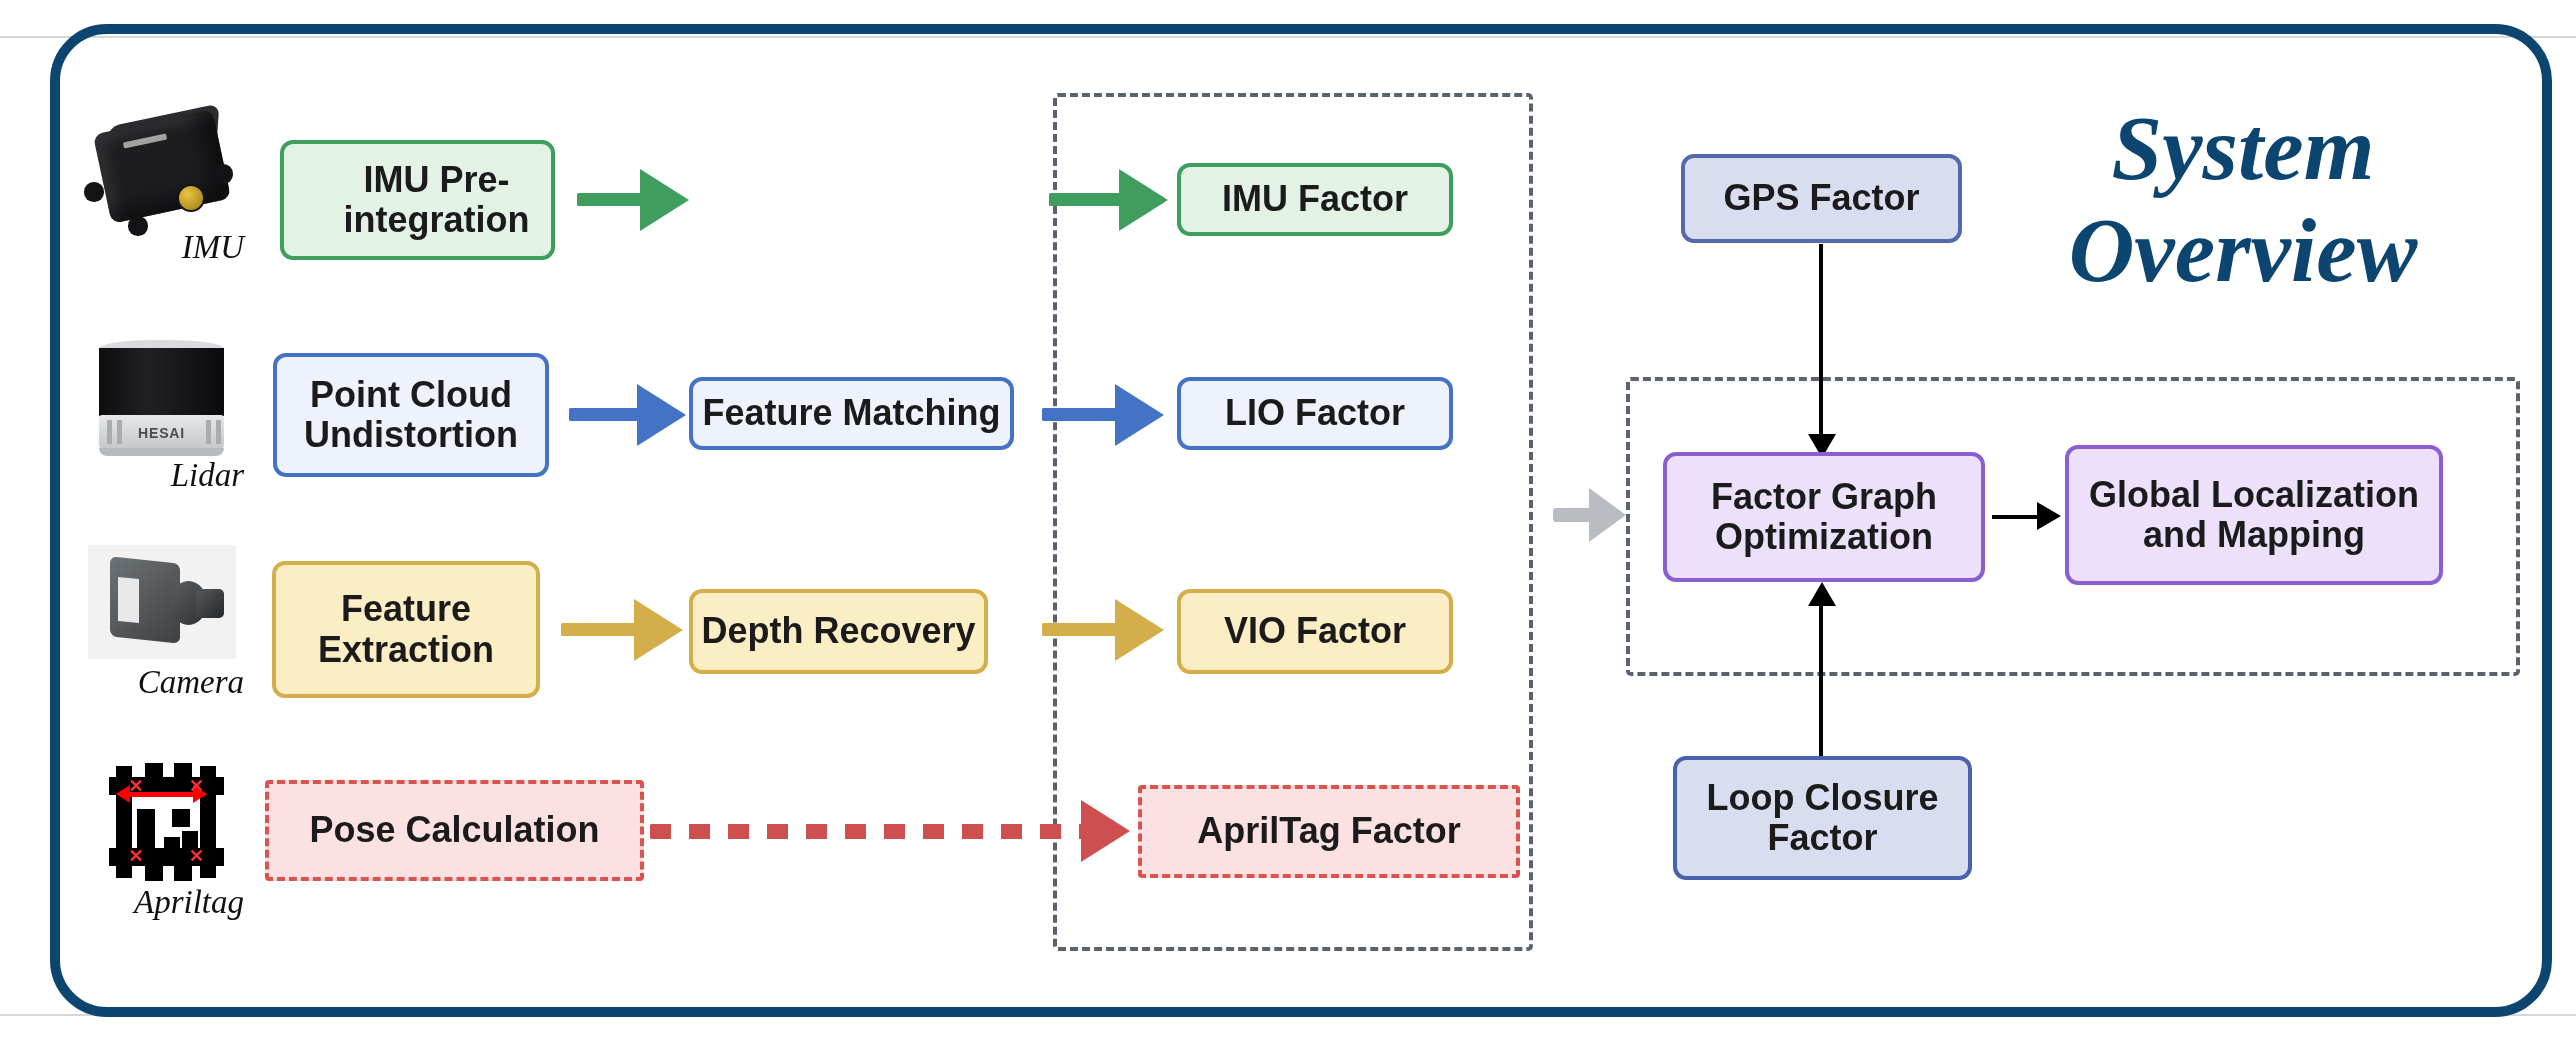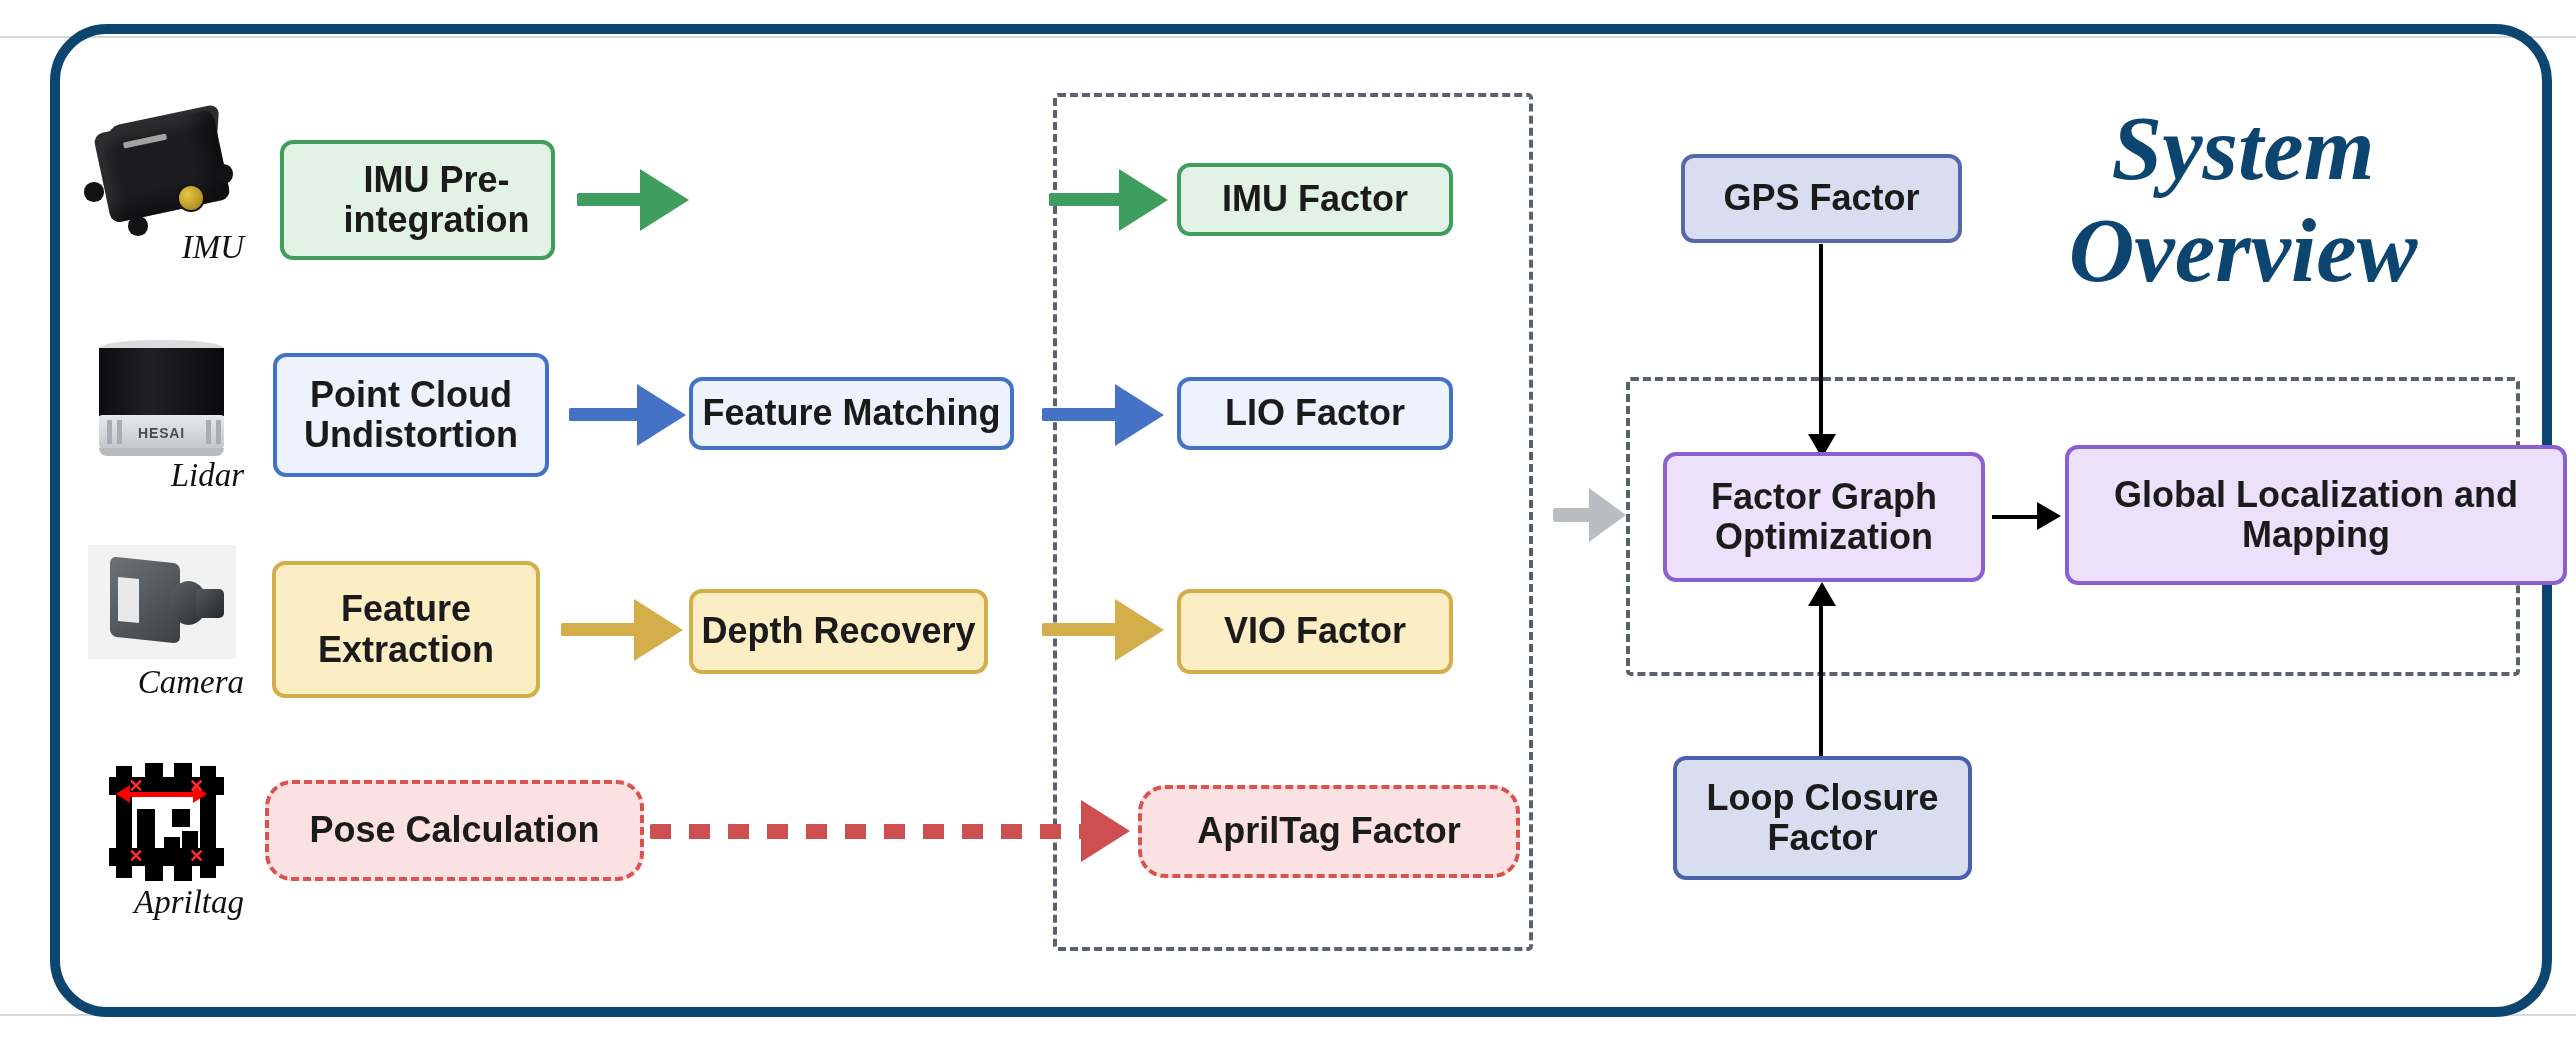--- a/index.html
+++ b/index.html
@@ -64,21 +64,21 @@
   .tag-arrow:after{right:-13px;border-left:14.6px solid #ff0000;}
   .tag-x{position:absolute;color:#ff2d2d;font-size:18px;line-height:18px;font-weight:bold;}
 
   
   .node{
     position:absolute;box-sizing:border-box;display:flex;align-items:center;justify-content:center;
     text-align:center;font-weight:bold;color:#1b1b1b;border-radius:13px;line-height:1.12;
     padding:0 8.1px;
   }
   .node.solid{border-width:4.1px;border-style:solid;}
-  .node.dashed{border-width:4.9px;border-style:dashed;border-radius:27px;}
+  .node.dashed{border-width:4.9px;border-style:dashed;border-radius:4px;}
 
   
   .group{position:absolute;box-sizing:border-box;border:4.1px dashed #5a6270;border-radius:4.9px;}
 
   
   .barrow{position:absolute;height:0;}
   .barrow .shaft{position:absolute;left:0;top:0;height:13px;border-radius:1.6px;}
   .barrow .head{position:absolute;top:-24.4px;width:0;height:0;
     border-top:31px solid transparent;border-bottom:31px solid transparent;}
   
@@ -250,21 +250,21 @@
 
   <div class="group" style="left:1626px;top:377px;width:894px;height:299px;"></div>
 
   <div class="node solid" style="left:1663px;top:452px;width:322px;height:130px;font-size:36px;background:#ece0fb;border-color:#8b5fd1;">
     <span>Factor Graph Optimization</span>
   </div>
 
   <div class="line-h" style="left:1992px;top:515px;width:50px;"></div>
   <div class="tri-right" style="left:2037px;top:502px;"></div>
 
-  <div class="node solid" style="left:2065px;top:445px;width:502px;height:140px;font-size:36px;background:#ece0fb;border-color:#8b5fd1;">
+  <div class="node solid" style="left:2065px;top:445px;width:378px;height:140px;font-size:36px;background:#ece0fb;border-color:#8b5fd1;">
     <span>Global Localization and Mapping</span>
   </div>
 
   <div class="line-v" style="left:1819px;top:602px;height:159px;"></div>
   <div class="tri-up" style="left:1808px;top:582px;"></div>
 
   <div class="node solid" style="left:1673px;top:756px;width:299px;height:124px;font-size:36px;background:#d8ddf0;border-color:#4a61ae;">
     <span>Loop Closure Factor</span>
   </div>
 

